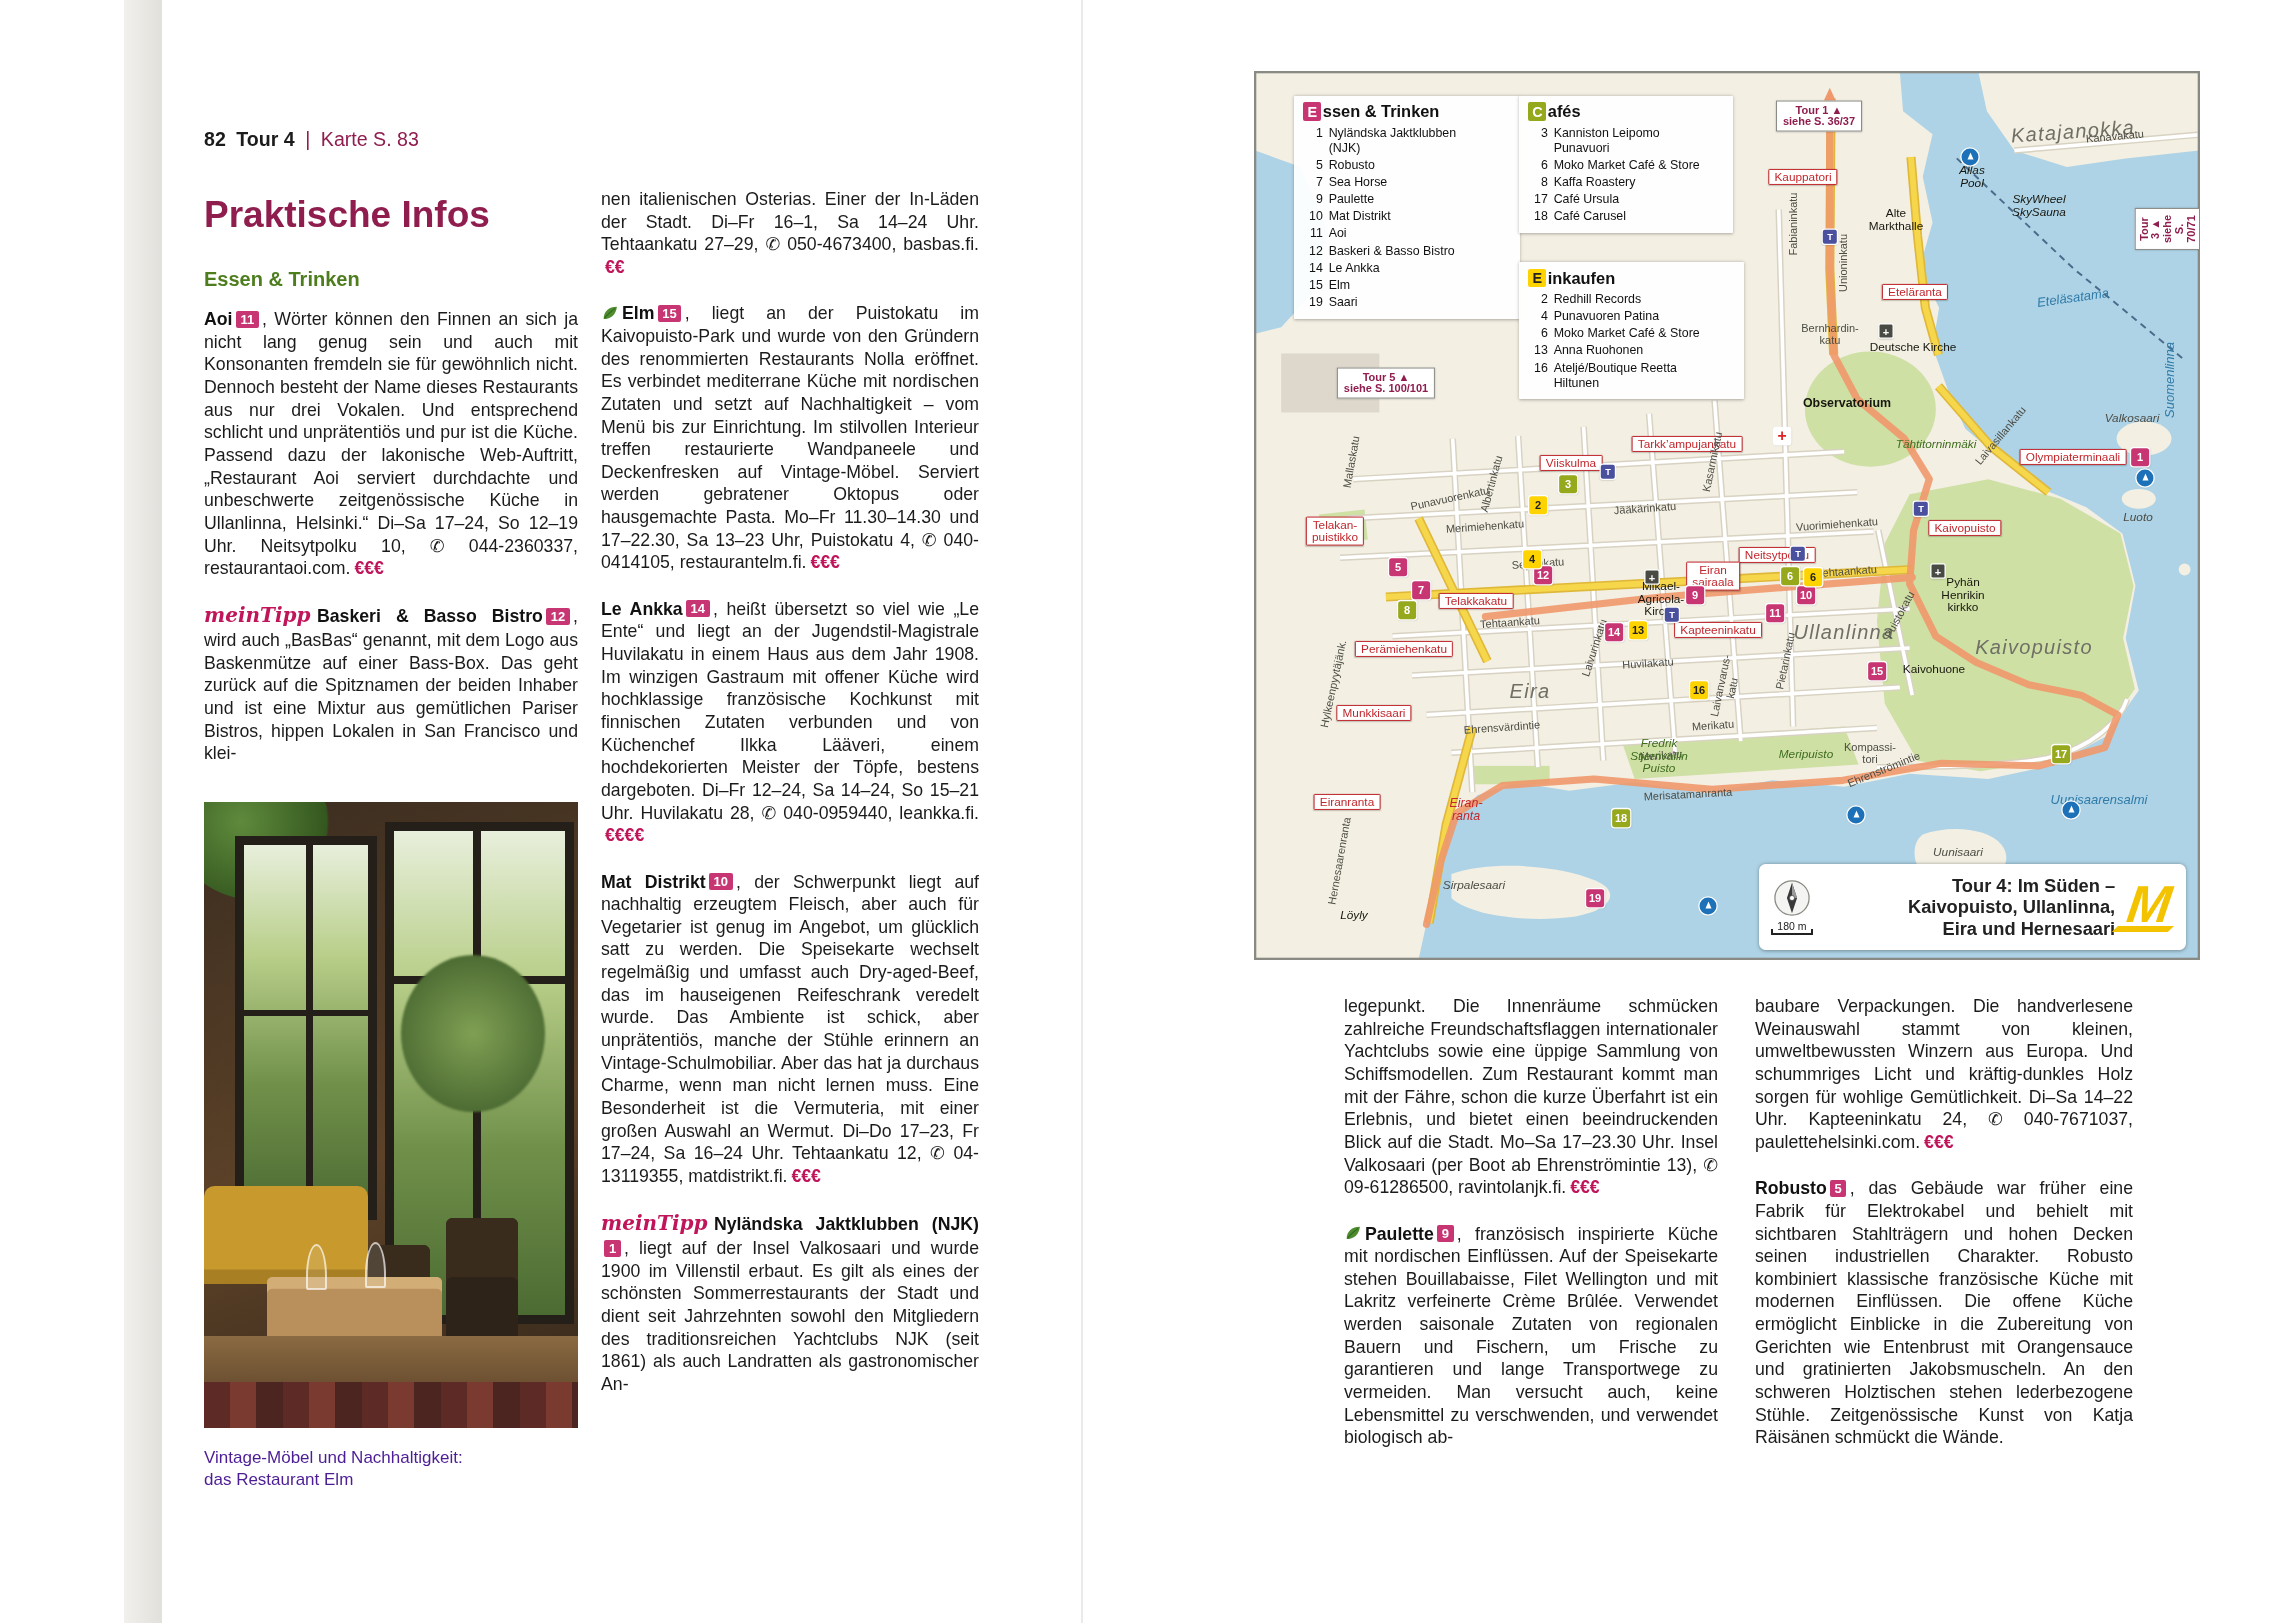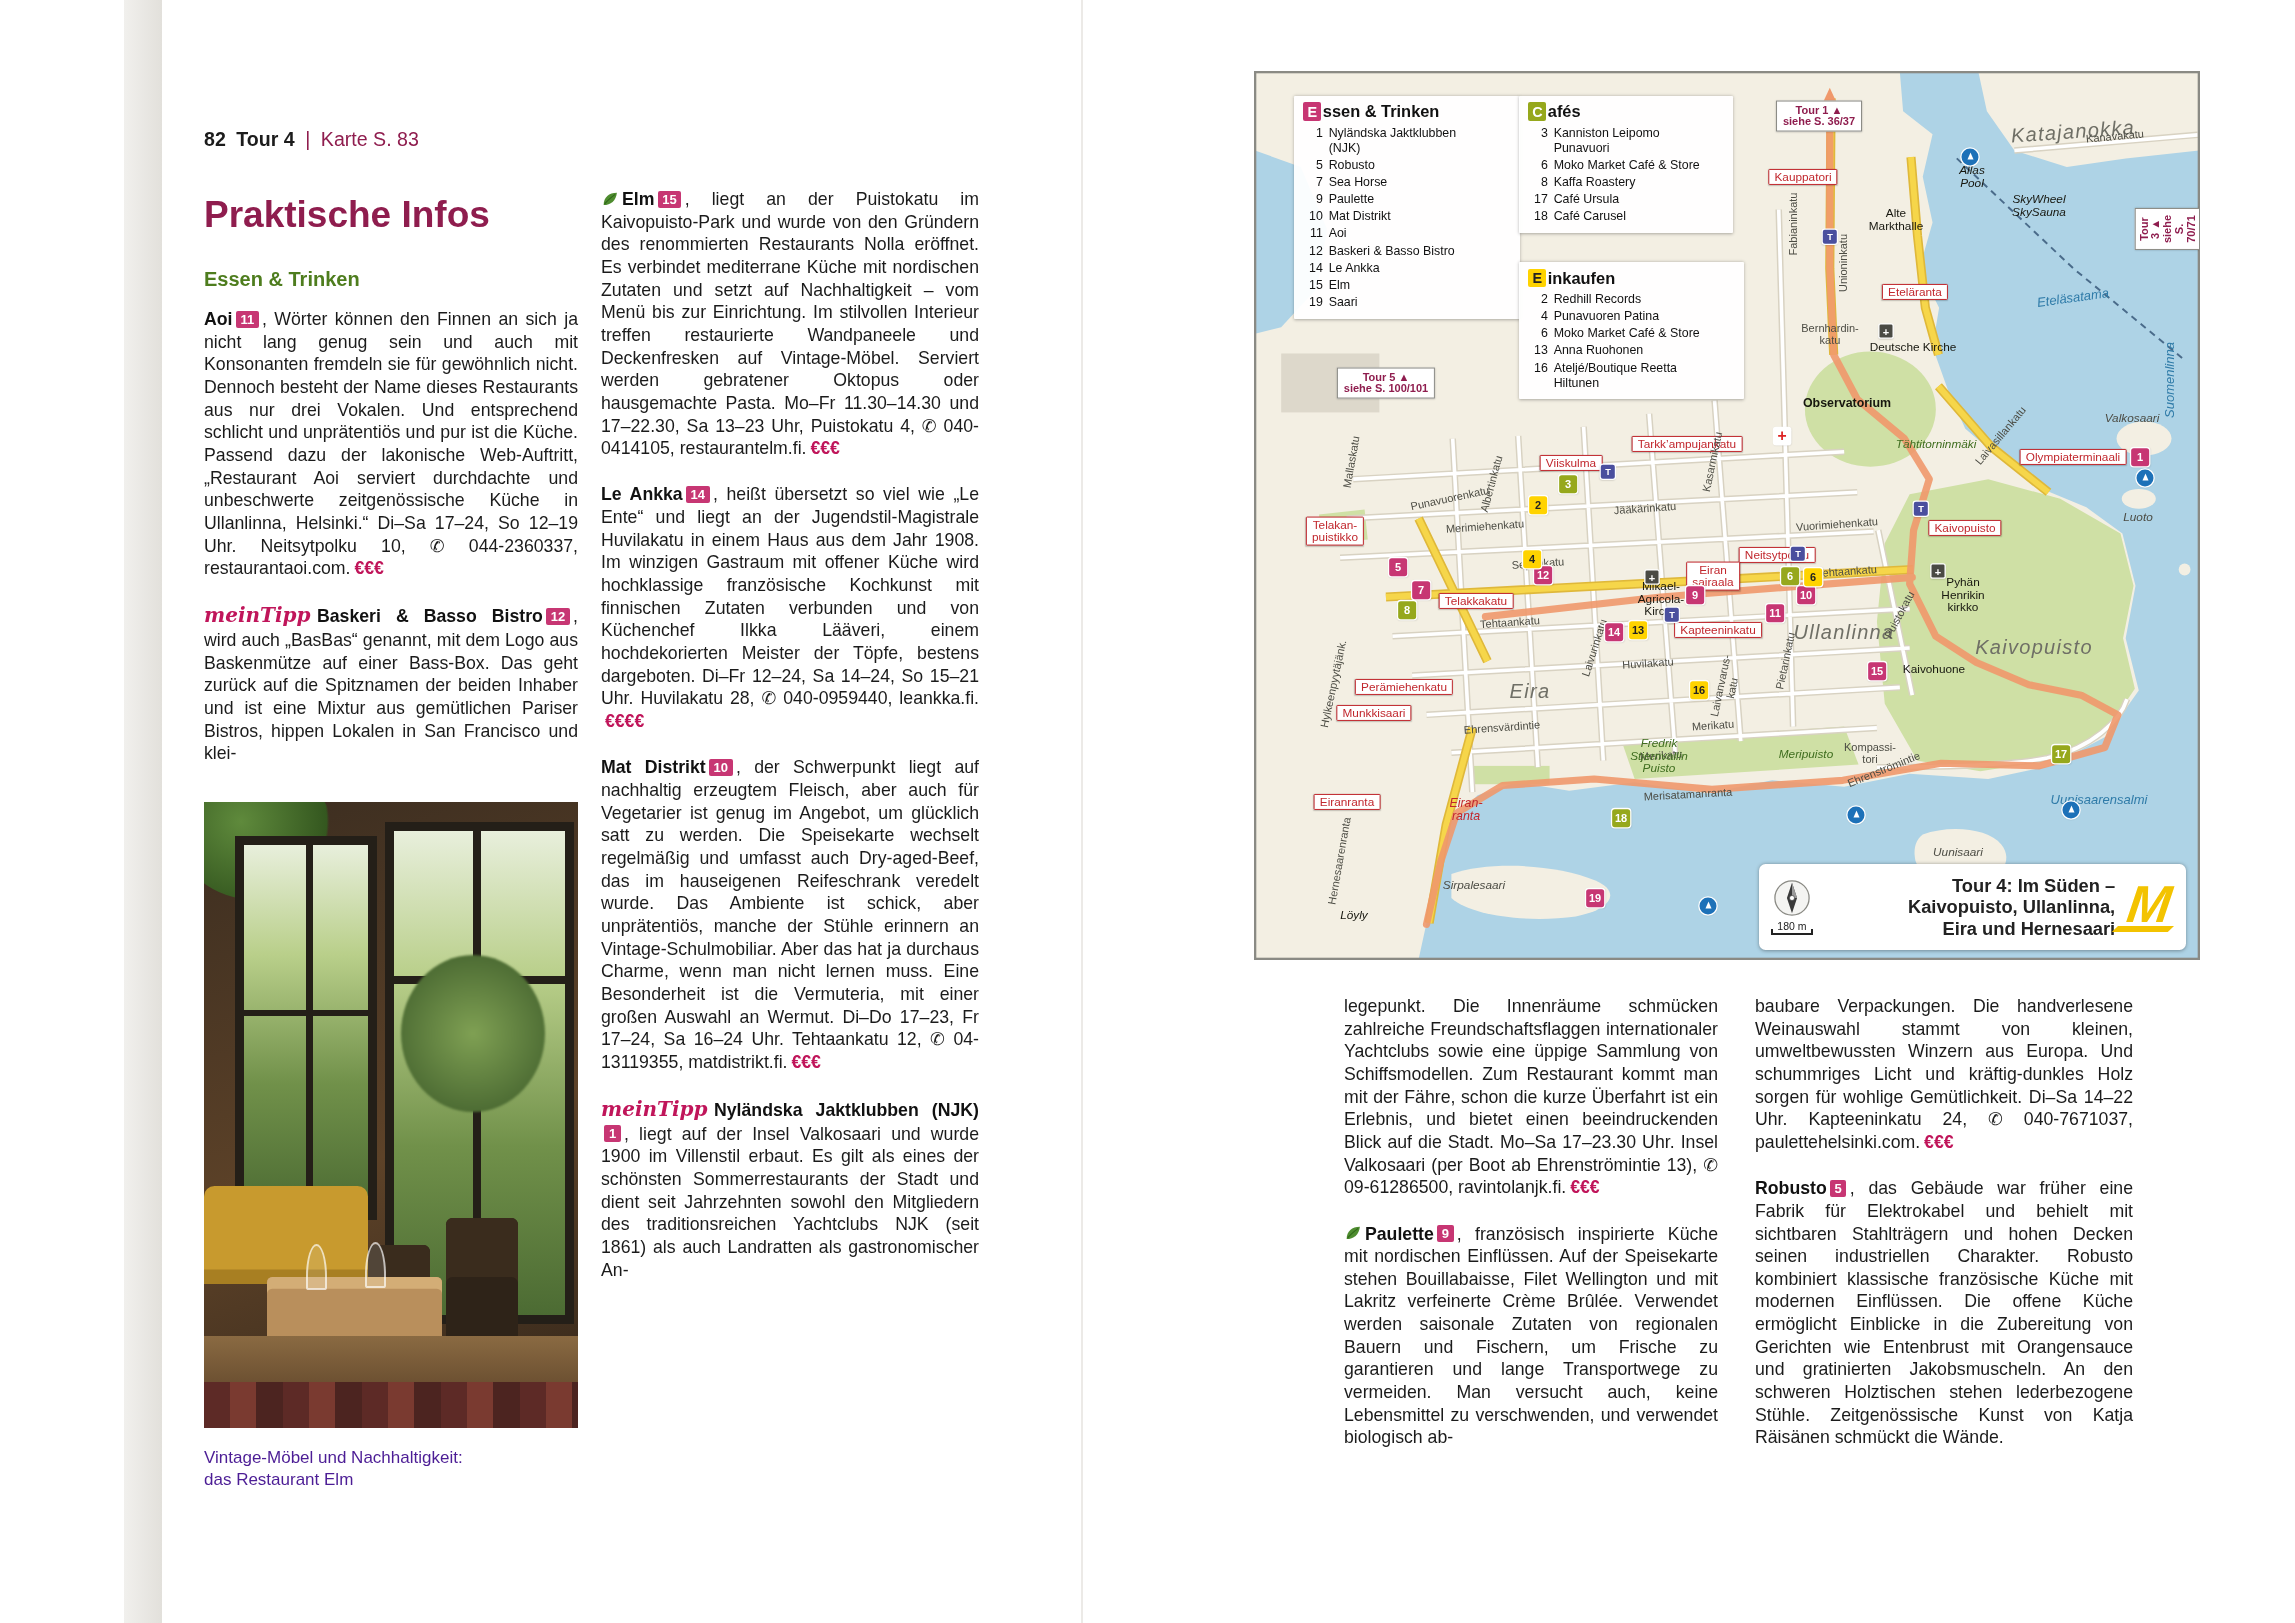--- a/index.html
+++ b/index.html
@@ -175,20 +175,23 @@
     <div class="ph-rug"></div>
   </div>
 
   <div class="photo-caption">
     <span>Vintage-Möbel und Nachhaltigkeit:</span>
     <span>das Restaurant Elm</span>
   </div>
 
   <div class="col col-2">
 
+  <p class="entry">
+        <span class="etext">nen italienischen Osterias. Einer der In-Läden der Stadt. Di–Fr 16–1, Sa 14–24 Uhr. Tehtaankatu 27–29, ✆ 050-4673400, basbas.fi.</span><strong class="price">€€</strong>
+      </p>
       <p class="entry">
         <span class="leaf"><svg viewBox="0 0 20 20">
             <path d="M3 17 C3 8 9 3 18 3 C17 12 11 17 3 17 Z" fill="#4e8c2f"></path>
             <path d="M4 16 C8 11 12 8 16 5" stroke="#2e6618" stroke-width="1.2" fill="none"></path>
           </svg></span><strong class="ename">Elm</strong><span class="badge">15</span><span class="etext">, liegt an der Puistokatu im Kaivopuisto-Park und wurde von den Gründern des renommierten Restaurants Nolla eröffnet. Es verbindet mediterrane Küche mit nordischen Zutaten und setzt auf Nachhaltigkeit – vom Menü bis zur Einrichtung. Im stilvollen Interieur treffen restaurierte Wandpaneele und Deckenfresken auf Vintage-Möbel. Serviert werden gebratener Oktopus oder hausgemachte Pasta. Mo–Fr 11.30–14.30 und 17–22.30, Sa 13–23 Uhr, Puistokatu 4, ✆ 040-0414105, restaurantelm.fi.</span><strong class="price">€€€</strong>
       </p>
       <p class="entry">
         <strong class="ename">Le Ankka</strong><span class="badge">14</span><span class="etext">, heißt übersetzt so viel wie „Le Ente“ und liegt an der Jugendstil-Magistrale Huvilakatu in einem Haus aus dem Jahr 1908. Im winzigen Gastraum mit offener Küche wird hochklassige französische Kochkunst mit finnischen Zutaten verbunden und von Küchenchef Ilkka Lääveri, einem hochdekorierten Meister der Töpfe, bestens dargeboten. Di–Fr 12–24, Sa 14–24, So 15–21 Uhr. Huvilakatu 28, ✆ 040-0959440, leankka.fi.</span><strong class="price">€€€€</strong>
       </p>
       <p class="entry">
@@ -259,21 +262,21 @@
         <span class="maplabel k-redbox" style="left: 710px; top: 456px;"><span>Kaivopuisto</span></span>
         <span class="maplabel k-redbox" style="left: 522px; top: 483px;"><span>Neitsytpolku</span></span>
         <span class="maplabel k-redbox" style="left: 432px; top: 372px;"><span>Tarkk’ampujankatu</span></span>
         <span class="maplabel k-redbox" style="left: 316px; top: 391px;"><span>Viiskulma</span></span>
         <span class="maplabel k-redbox" style="left: 80px; top: 459px;"><span>Telakan-
 puistikko</span></span>
         <span class="maplabel k-redbox" style="left: 221px; top: 529px;"><span>Telakkakatu</span></span>
         <span class="maplabel k-redbox" style="left: 458px; top: 504px;"><span>Eiran
 sairaala</span></span>
         <span class="maplabel k-redbox" style="left: 463px; top: 558px;"><span>Kapteeninkatu</span></span>
-        <span class="maplabel k-redbox" style="left: 149px; top: 577px; margin-top: 38px;"><span>Perämiehenkatu</span></span>
+        <span class="maplabel k-redbox" style="left: 149px; top: 577px;"><span>Perämiehenkatu</span></span>
         <span class="maplabel k-redbox" style="left: 119px; top: 641px;"><span>Munkkisaari</span></span>
         <span class="maplabel k-redbox" style="left: 80px; top: 730px; margin-left: 12px;"><span>Eiranranta</span></span>
         <span class="maplabel k-redital" style="left: 211px; top: 738px;"><span>Eiran-
 ranta</span></span>
         <span class="maplabel k-street" style="left: 860px; top: 65px; transform: translate(-50%, -50%) rotate(-5deg);"><span>Kanavakatu</span></span>
         <span class="maplabel k-street" style="left: 539px; top: 152px; transform: translate(-50%, -50%) rotate(-90deg);"><span>Fabianinkatu</span></span>
         <span class="maplabel k-street" style="left: 589px; top: 191px; transform: translate(-50%, -50%) rotate(-90deg);"><span>Unioninkatu</span></span>
         <span class="maplabel k-street" style="left: 458px; top: 390px; transform: translate(-50%, -50%) rotate(-78deg);"><span>Kasarmikatu</span></span>
         <span class="maplabel k-street" style="left: 340px; top: 576px; transform: translate(-50%, -50%) rotate(-72deg);"><span>Laivurinkatu</span></span>
         <span class="maplabel k-street" style="left: 237px; top: 412px; transform: translate(-50%, -50%) rotate(-75deg);"><span>Albertinkatu</span></span>

